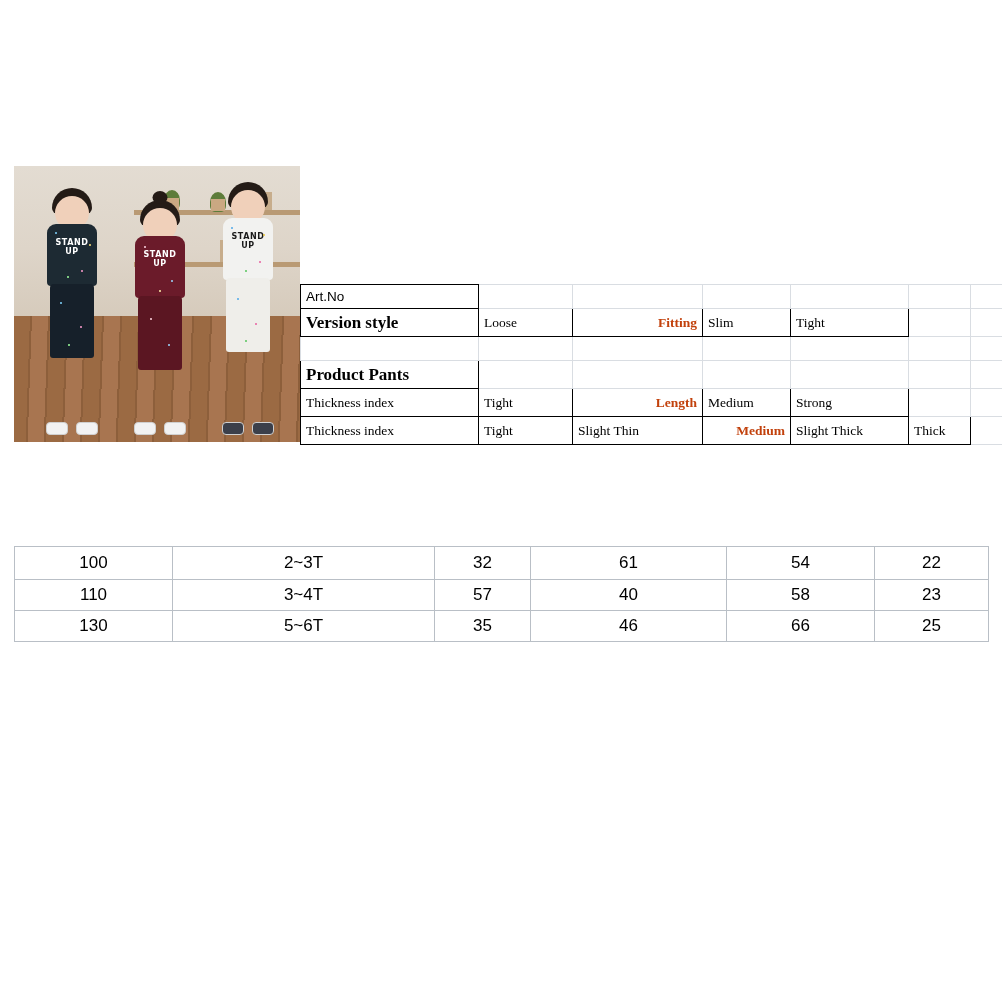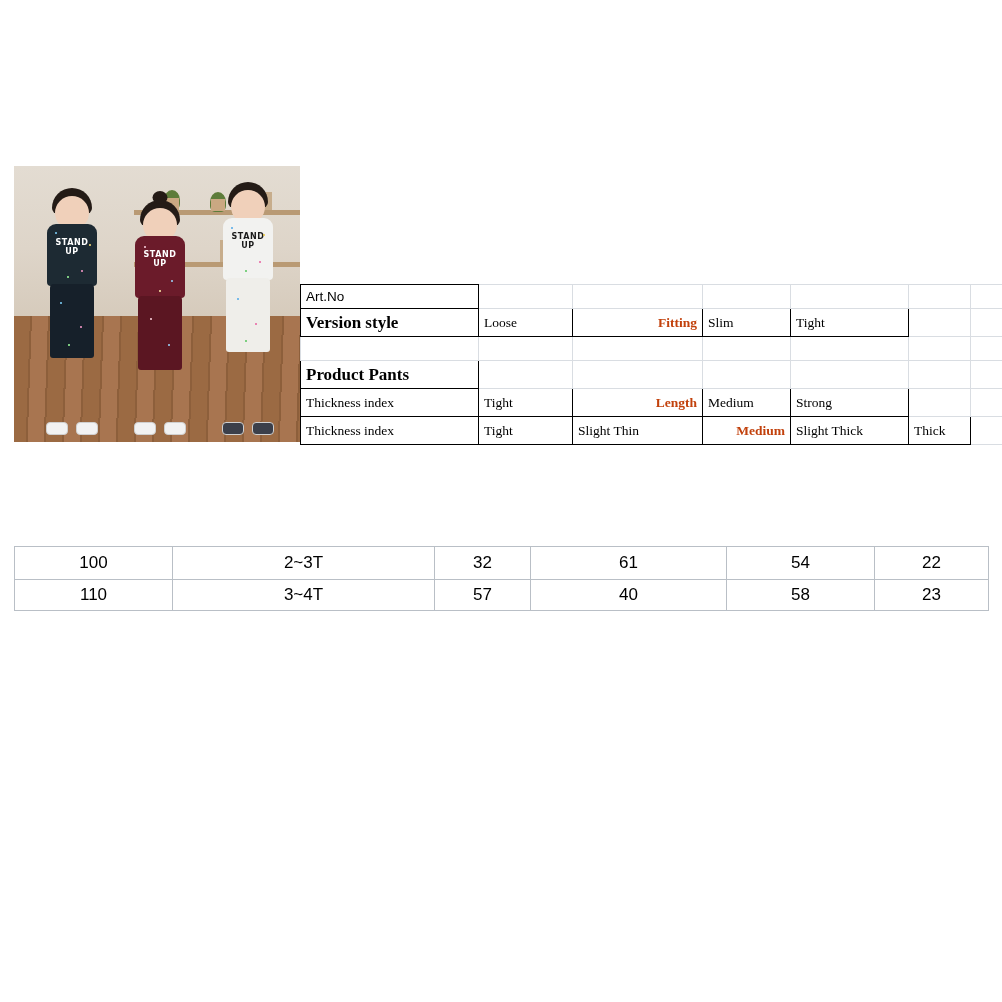--- a/index.html
+++ b/index.html
@@ -318,14 +318,22 @@
       <td>22</td>
     </tr>
     <tr>
       <td>110</td>
       <td>3~4T</td>
       <td>57</td>
       <td>40</td>
       <td>58</td>
       <td>23</td>
     </tr>
+    <tr>
+      <td>130</td>
+      <td>5~6T</td>
+      <td>35</td>
+      <td>46</td>
+      <td>66</td>
+      <td>25</td>
+    </tr>
   </tbody>
 </table>
 
 </body></html>

